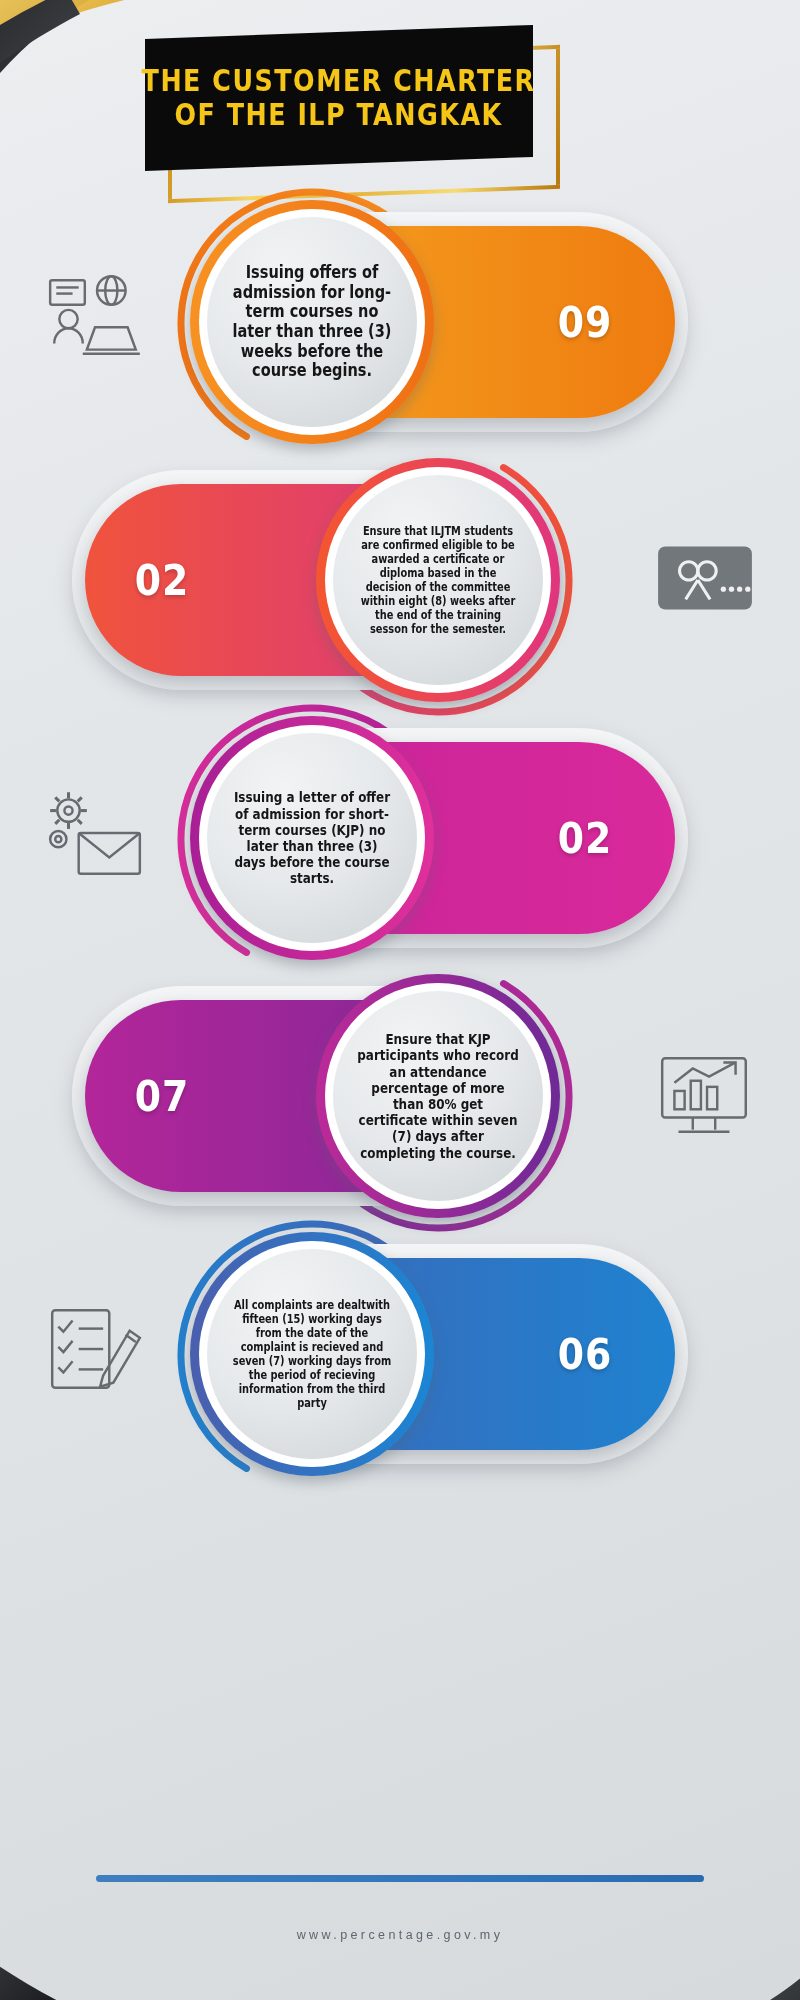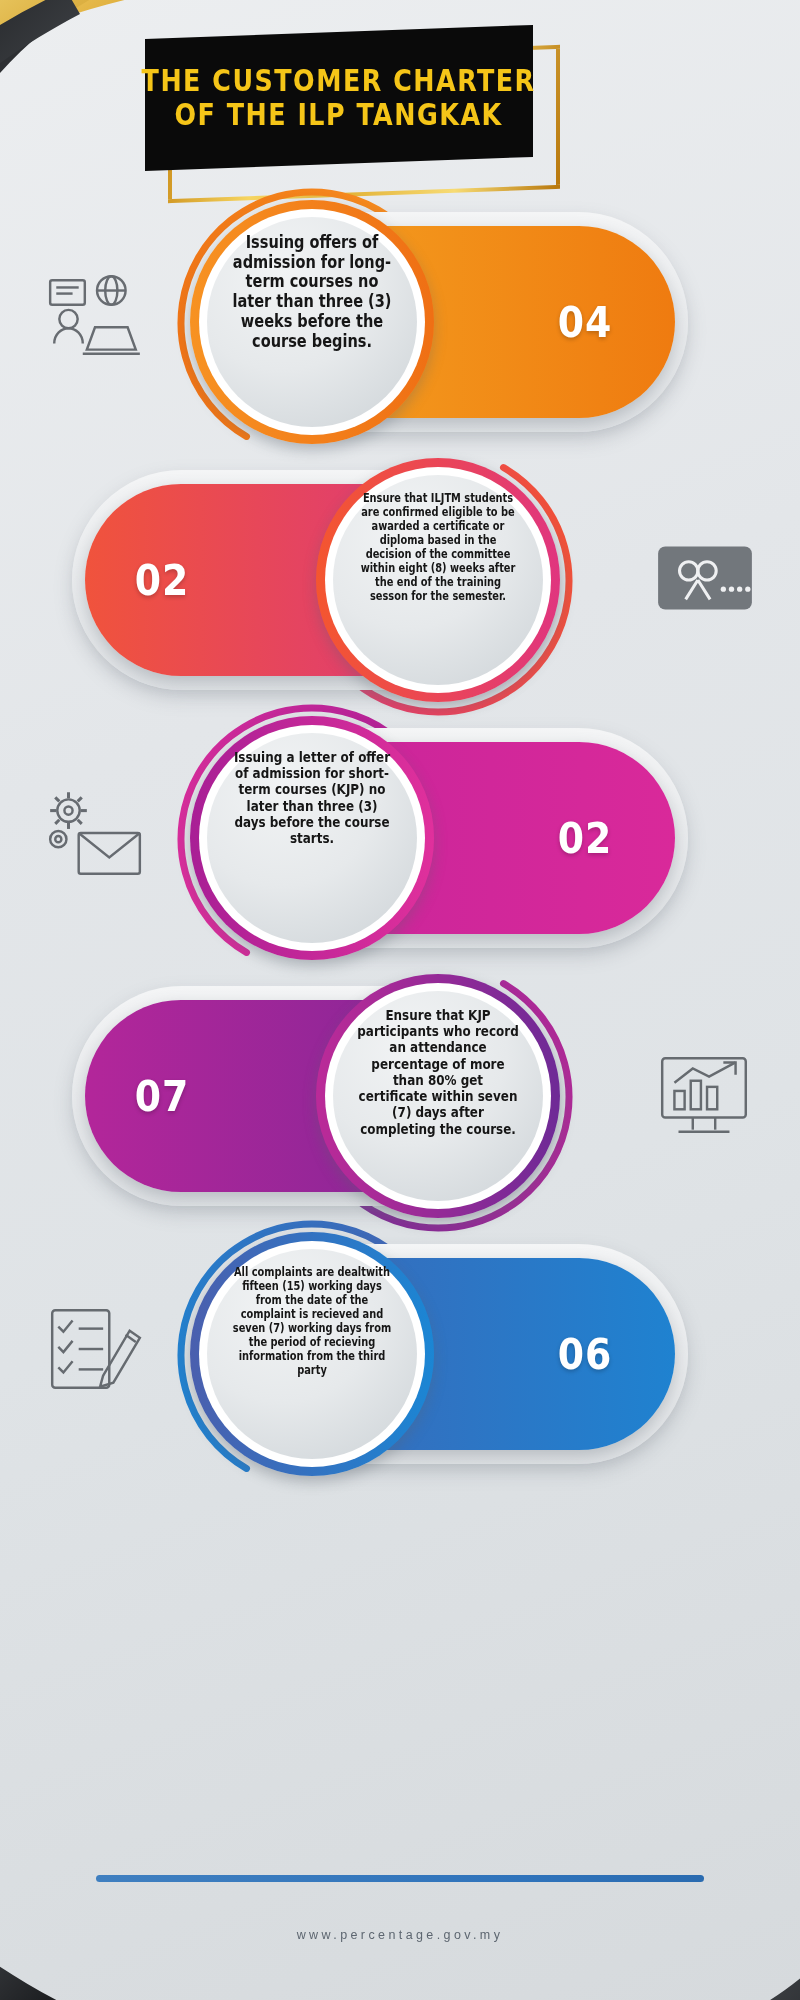--- a/index.html
+++ b/index.html
@@ -144,20 +144,21 @@
     inset: 9px;
     border-radius: 50%;
     background: #ffffff;
   }
   .circle-face {
     position: absolute;
     inset: 17px;
     border-radius: 50%;
     background: radial-gradient(circle at 36% 26%, #f1f3f4 0%, #e6e9eb 48%, #ccd2d6 100%);
     display: flex;
+    align-items: center;
     justify-content: center;
     padding: 16px 20px;
   }
   .circle-text {
     font-family: "DejaVu Sans Condensed", "Liberation Sans Narrow", "Liberation Sans", sans-serif;
     font-weight: 700;
     color: #161616;
     text-align: center;
     line-height: 1.16;
     transform: scaleX(0.95);
@@ -261,21 +262,21 @@
     <defs>
             <linearGradient id="ag0" x1="0" y1="0" x2="1" y2="1">
       <stop offset="0%" stop-color="#f79222"></stop>
       <stop offset="100%" stop-color="#ef6f14"></stop>
     </linearGradient>
           </defs>
     <circle cx="139" cy="139" r="131" fill="none" stroke="url(#ag0)" stroke-width="7" stroke-linecap="round" stroke-dasharray="560 300" transform="rotate(120 139 139)"></circle>
         </svg>
     <div class="pill-halo"></div>
     <div class="pill" style="background:linear-gradient(90deg,#f5a623,#ef7b10);"></div>
-    <div class="pill-number">04</div>
+    <div class="pill-number">09</div>
     <div class="circle-wrap">
       <div class="ring-outer" style="background:linear-gradient(90deg,#f79222,#ef6f14);">
         <div class="ring-white"></div>
         <div class="circle-face">
           <div class="circle-text t-lg">Issuing offers of admission for long-term courses no later than three (3) weeks before the course begins.</div>
         </div>
       </div>
     </div>
     <svg class="side-icon icon-left" viewBox="0 0 104 94">
       <g fill="none" stroke="#4c5157" stroke-width="2.4">

